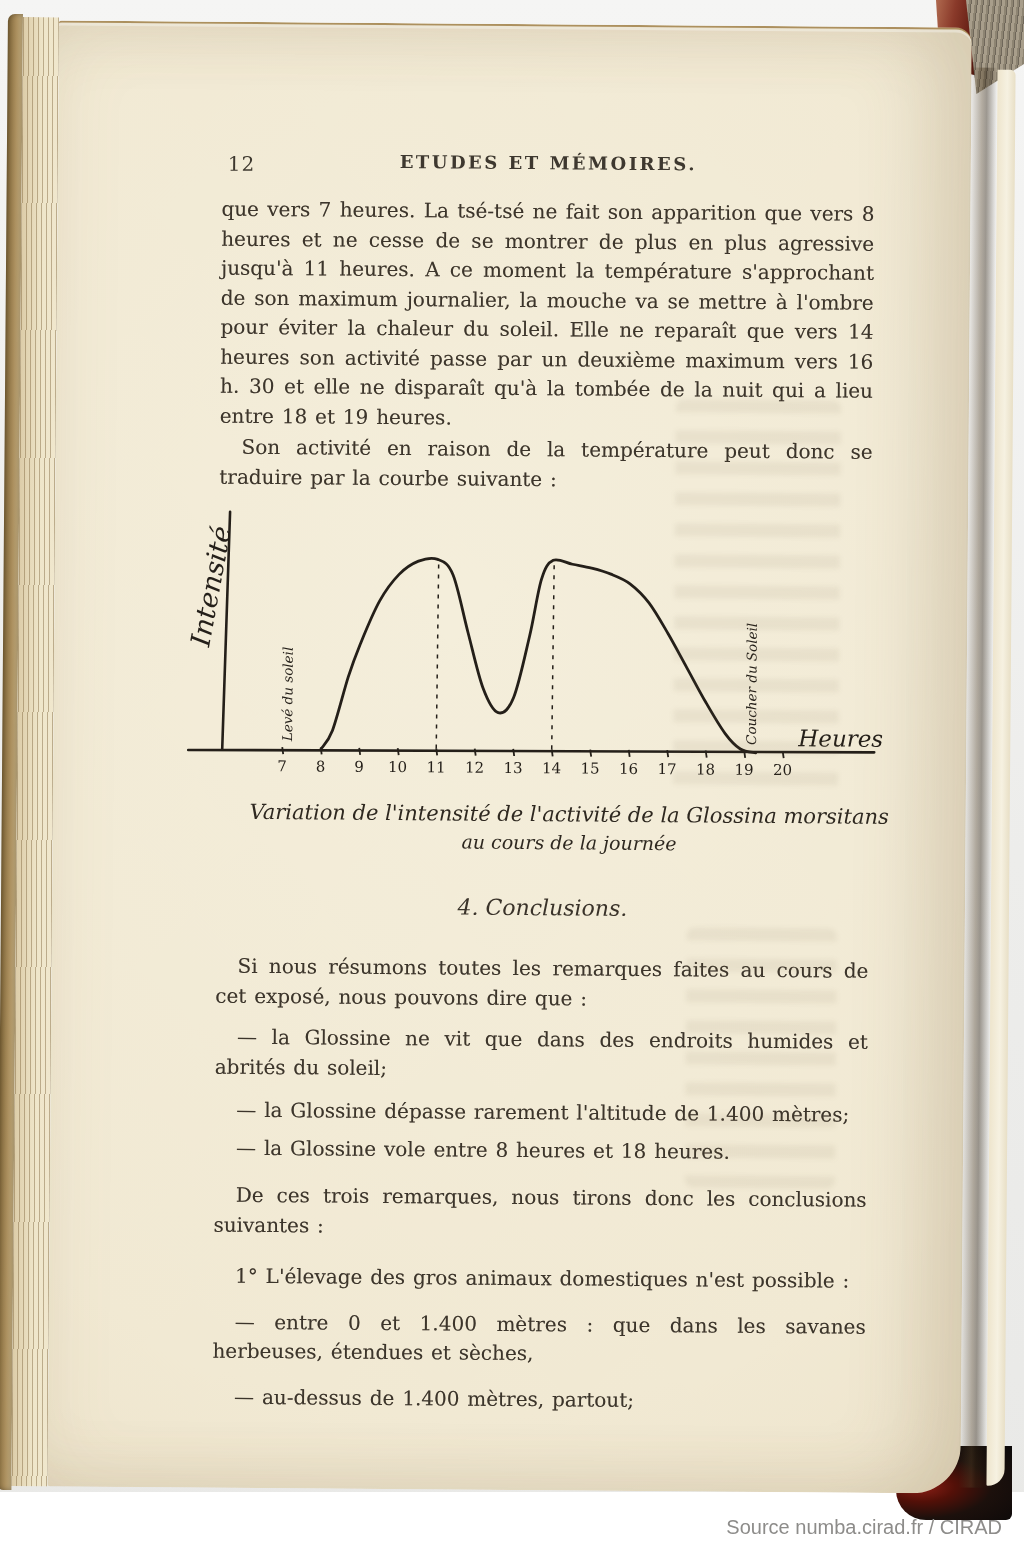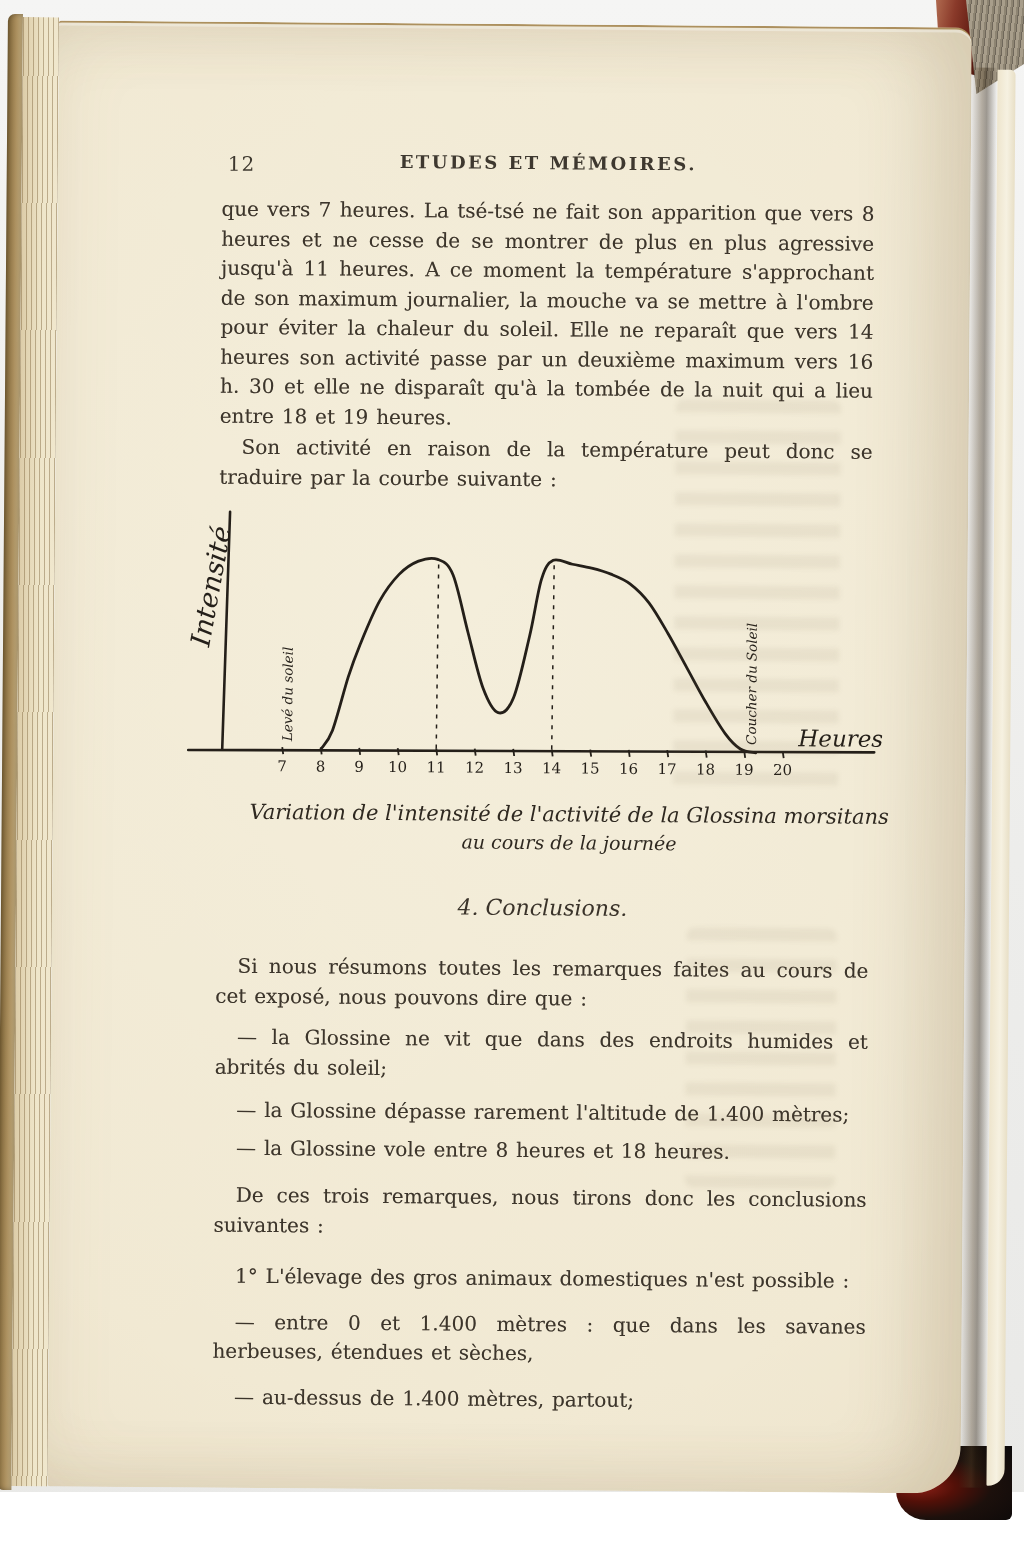--- a/index.html
+++ b/index.html
@@ -171,13 +171,14 @@
       <p class="p-indent mt18">De ces trois remarques, nous tirons donc les conclusions suivantes :</p>
       <p class="p-indent mt22">1° L'élevage des gros animaux domestiques n'est possible :</p>
       <p class="p-indent mt16">— entre 0 et 1.400 mètres : que dans les savanes herbeuses, étendues et sèches,</p>
       <p class="p-indent mt16">— au-dessus de 1.400 mètres, partout;</p>
     </div>
 
     <div class="gutter"></div>
     <div class="facing"></div>
   </div>
 
+  <div class="source">Source numba.cirad.fr / CIRAD</div>
 </div>
 
 </body></html>

